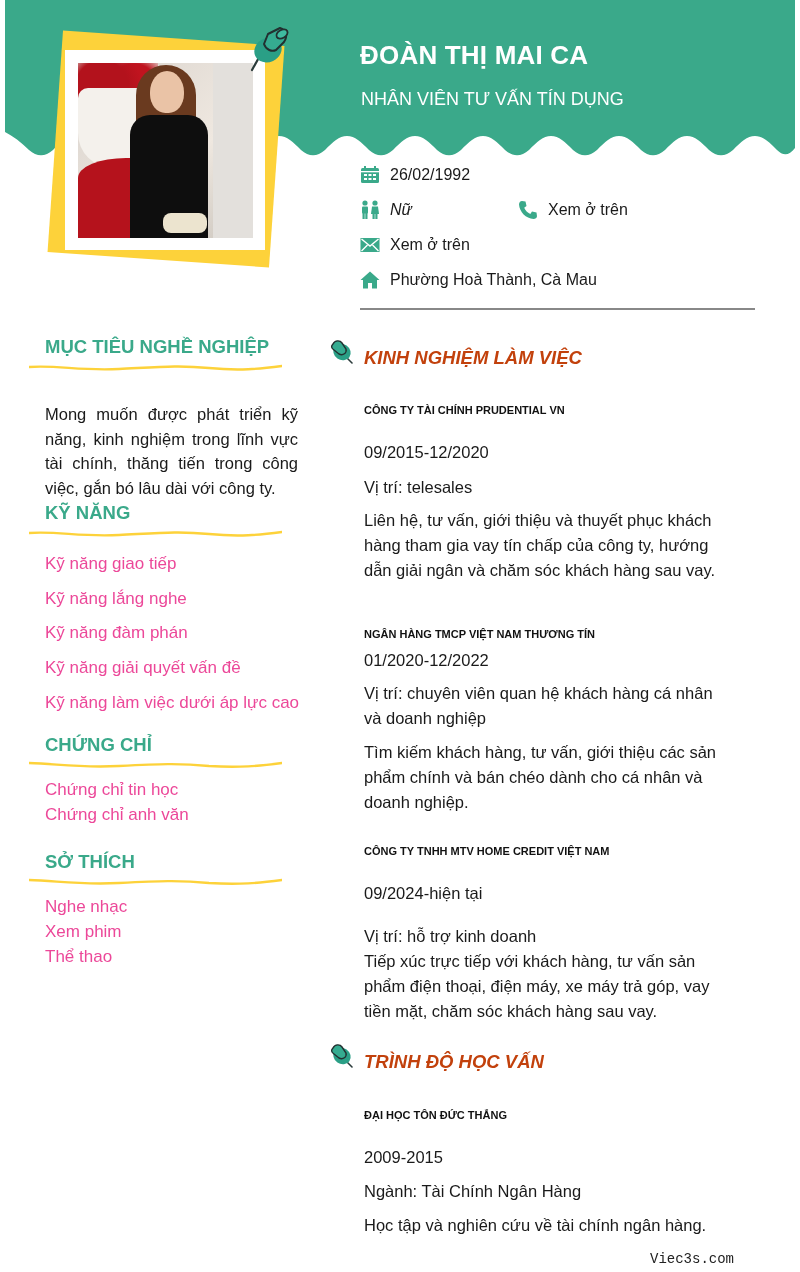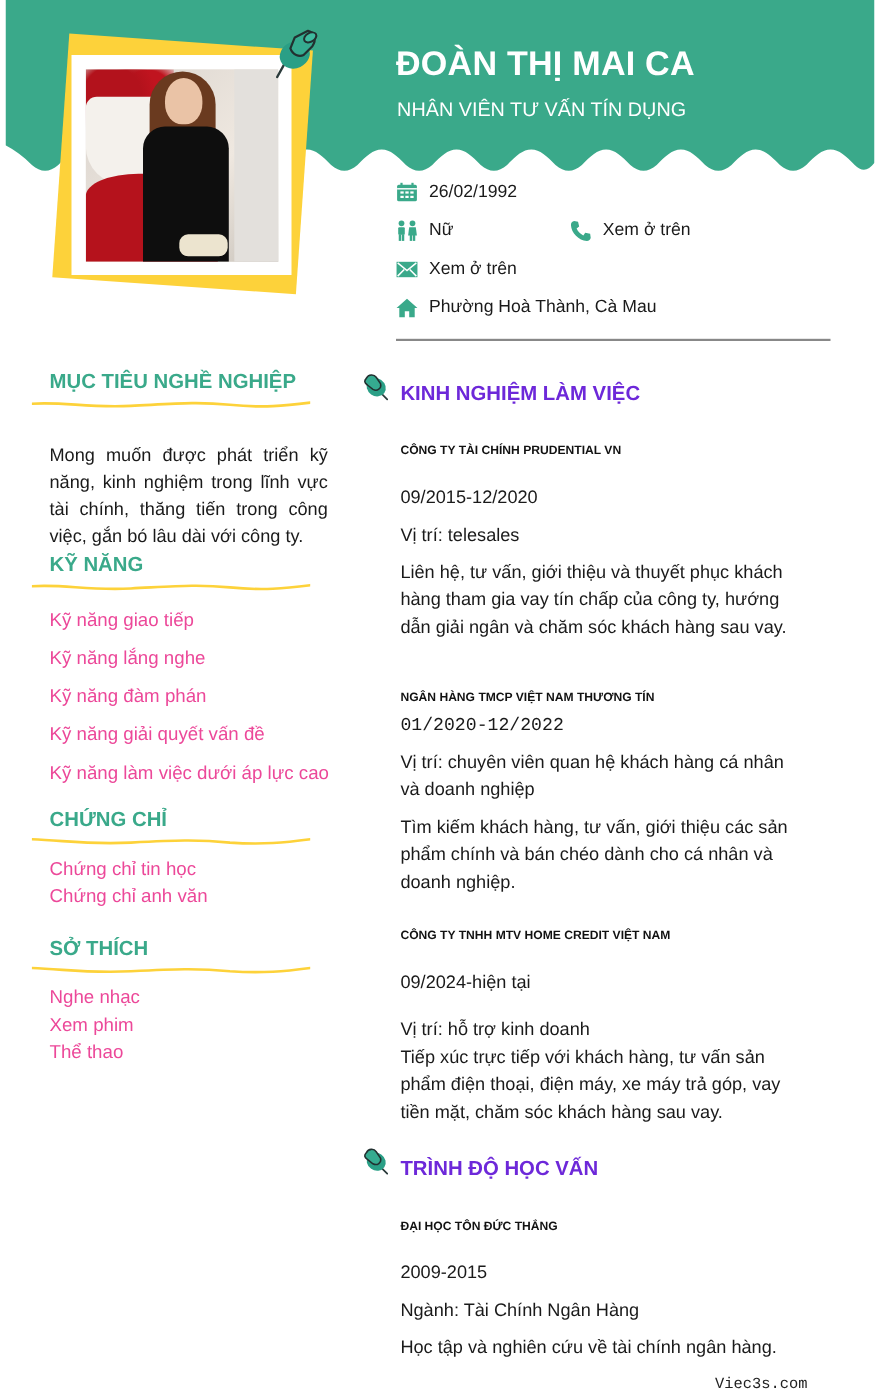--- a/index.html
+++ b/index.html
@@ -18,34 +18,34 @@
   .photo .vase { position:absolute; left:0; top:25px; width:70px; height:80px; background:#f4f1ec; border-radius: 10px 10px 35px 35px; }
   .photo .table { position:absolute; left:0; top:95px; width:120px; height:80px; background:#b5121c; border-radius: 40% 40% 0 0 / 25% 25% 0 0; }
   .photo .hair { position:absolute; left:58px; top:2px; width:60px; height:130px; background:#6a3a1f; border-radius: 30px 30px 10px 10px; }
   .photo .face { position:absolute; left:72px; top:8px; width:34px; height:42px; background:#eac3a6; border-radius: 50% 50% 45% 45%; }
   .photo .body { position:absolute; left:52px; top:52px; width:78px; height:123px; background:#0e0e0e; border-radius: 20px 20px 0 0; }
   .photo .bag { position:absolute; left:85px; top:150px; width:44px; height:20px; background:#ece4cf; border-radius: 8px; }
   .photo .wall { position:absolute; right:0; top:0; width:40px; height:175px; background:#e3e0dc; }
 
   .pin-big { position: absolute; left: 246px; top: 24px; width: 46px; height: 50px; }
 
-  .name { position: absolute; left: 360px; top: 40px; font-size: 31px; font-weight: 700; color: #ffffff; letter-spacing: 0.2px; }
+  .name { position: absolute; left: 360px; top: 40px; font-size: 26px; font-weight: 700; color: #ffffff; letter-spacing: 0.2px; }
   .title { position: absolute; left: 361px; top: 89px; font-size: 18px; color: #ffffff; }
 
   .contact { position: absolute; left: 360px; top: 163px; width: 400px; font-size: 16px; color: #1a1a1a; }
   .c-row { position: absolute; display: flex; align-items: center; height: 24px; white-space: nowrap; }
   .c-row .ic { width: 20px; height: 20px; margin-right: 10px; display:flex; align-items:center; justify-content:center; }
   .contact-divider { position: absolute; left: 360px; top: 308px; width: 395px; height: 2px; background: #888888; }
   .l-heading { position: absolute; left: 45px; font-size: 18.5px; font-weight: 700; color: #3aa98a; white-space: nowrap; }
   .squiggle { position: absolute; left: 29px; width: 253px; height: 10px; }
   .l-text { position: absolute; left: 45px; width: 253px; font-size: 16.5px; line-height: 24.5px; color: #1a1a1a; margin-top: 22px; }
   .justify { text-align: justify; text-align-last: left; }
   .l-item { position: absolute; left: 45px; font-size: 17px; color: #ec4899; white-space: nowrap; }
 
-  .r-heading { position: absolute; left: 364px; font-size: 18.5px; font-weight: 700; color: #6d28d9; white-space: nowrap; }
+  .r-heading { position: absolute; left: 364px; font-size: 18.5px; font-weight: 700; color: #c2410c; white-space: nowrap; font-style: italic; }
   .pin-small { position: absolute; left: 329px; width: 26px; height: 26px; }
   .r-company { position: absolute; left: 364px; font-size: 11px; font-weight: 700; color: #111111; white-space: nowrap; }
   .r-line { position: absolute; left: 364px; width: 380px; font-size: 16.5px; line-height: 24.8px; color: #1a1a1a; }
 
   .watermark { position: absolute; left: 640px; top: 1251px; font-family: "Liberation Mono", "DejaVu Sans Mono", monospace; font-size: 14px; color: #222222; margin-left: 10px; }
 </style>
 </head>
 <body>
 
 <div class="header-band">
@@ -105,21 +105,21 @@
             <rect x="8.5" y="8" width="3" height="2"></rect>
             <rect x="13" y="8" width="3" height="2"></rect>
             <rect x="4" y="12" width="3" height="2"></rect>
             <rect x="8.5" y="12" width="3" height="2"></rect>
             <rect x="13" y="12" width="3" height="2"></rect>
           </g>
         </svg>
     </span>
     <span>26/02/1992</span>
   </div>
-  <div class="c-row" style="left:0; top:35px;">
+  <div class="c-row" style="left:0; top:35px;font-style:italic;">
     <span class="ic">
       <svg width="20" height="20" viewBox="0 0 20 20">
           <g fill="#3aa98a">
             <circle cx="5" cy="3" r="2.6"></circle>
             <rect x="2" y="6.5" width="6" height="7" rx="1"></rect>
             <rect x="2.5" y="13" width="2.2" height="6"></rect>
             <rect x="5.3" y="13" width="2.2" height="6"></rect>
             <circle cx="15" cy="3" r="2.6"></circle>
             <path d="M12,6.5 H18 L19,14 H11 Z"></path>
             <rect x="12.5" y="13" width="2.2" height="6"></rect>
@@ -195,21 +195,21 @@
   <path d="M4,5 C6,1 11,1 13,4 L17,10 C18,14 14,17 10,15 L5,11 C2,9 2,7 4,5 Z" fill="#35ab90" stroke="#223030" stroke-width="1.4"></path>
 </svg>
 <div class="r-heading" style="top:347px;">KINH NGHIỆM LÀM VIỆC</div>
 
 <div class="r-company" style="top:404px;">CÔNG TY TÀI CHÍNH PRUDENTIAL VN</div>
 <div class="r-line" style="top:440px;">09/2015-12/2020</div>
 <div class="r-line" style="top:475px;">Vị trí: telesales</div>
 <div class="r-line" style="top:508px; width:370px;">Liên hệ, tư vấn, giới thiệu và thuyết phục khách hàng tham gia vay tín chấp của công ty, hướng dẫn giải ngân và chăm sóc khách hàng sau vay.</div>
 
 <div class="r-company" style="top:612px;margin-top:16px;">NGÂN HÀNG TMCP VIỆT NAM THƯƠNG TÍN</div>
-<div class="r-line" style="top:648px;font-family:Liberation Mono, monospace;">01/2020-12/2022</div>
+<div class="r-line" style="top:648px;">01/2020-12/2022</div>
 <div class="r-line" style="top:681px; width:370px;">Vị trí: chuyên viên quan hệ khách hàng cá nhân và doanh nghiệp</div>
 <div class="r-line" style="top:740px; width:370px;">Tìm kiếm khách hàng, tư vấn, giới thiệu các sản phẩm chính và bán chéo dành cho cá nhân và doanh nghiệp.</div>
 
 <div class="r-company" style="top:845px;">CÔNG TY TNHH MTV HOME CREDIT VIỆT NAM</div>
 <div class="r-line" style="top:881px;">09/2024-hiện tại</div>
 <div class="r-line" style="top:924px;">Vị trí: hỗ trợ kinh doanh</div>
 <div class="r-line" style="top:949px; width:370px;">Tiếp xúc trực tiếp với khách hàng, tư vấn sản phẩm điện thoại, điện máy, xe máy trả góp, vay tiền mặt, chăm sóc khách hàng sau vay.</div>
 
 <svg class="pin-small" style="top:1043px;" viewBox="0 0 26 26">
   <line x1="15" y1="16" x2="23" y2="24" stroke="#2b3b3b" stroke-width="1.6" stroke-linecap="round"></line>

